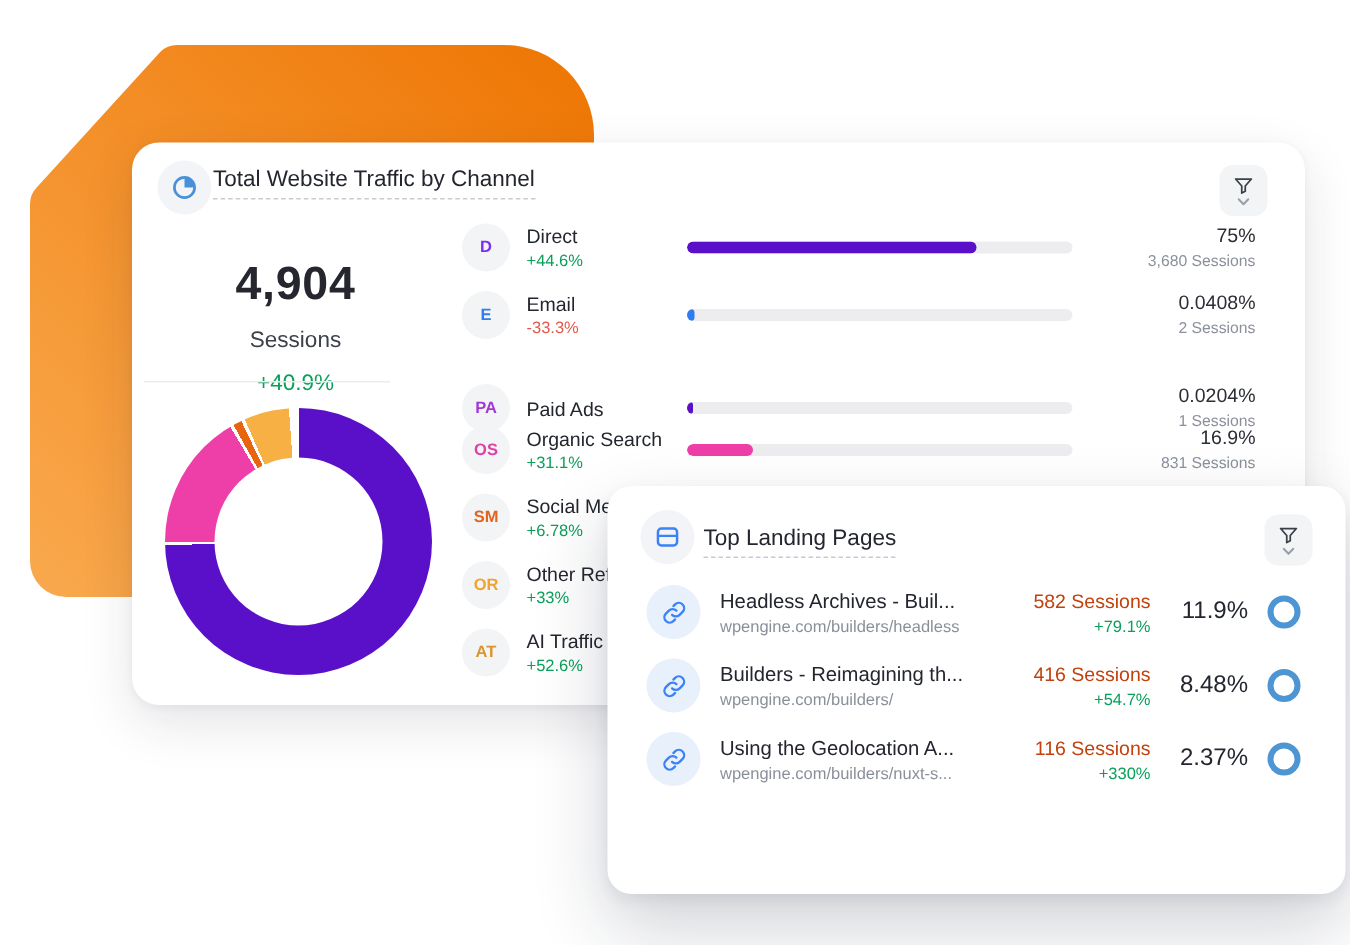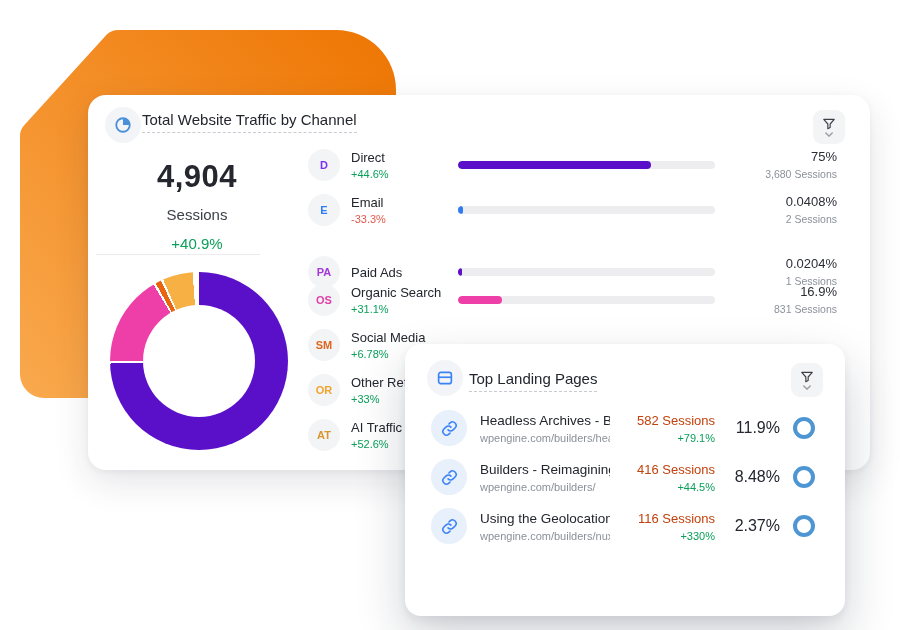--- a/index.html
+++ b/index.html
@@ -8,32 +8,32 @@
     background:#ffffff;
     font-family:"Liberation Sans", sans-serif;
     -webkit-font-smoothing:antialiased;
   }
   
   .orange-shape{position:absolute;left:0;top:0;width:420px;height:420px;z-index:1;}
   
   .card{position:absolute;background:#fff;border-radius:18px;}
   .card1{left:88px;top:95px;width:782px;height:375px;z-index:2;
     box-shadow:0 12px 35px rgba(30,35,60,.12), 0 2px 6px rgba(30,35,60,.05);}
-  .card2{left:405px;top:344px;width:440px;height:272px;z-index:3;border-radius:16px;
+  .card2{left:405px;top:324px;width:492px;height:272px;z-index:3;border-radius:16px;
     box-shadow:0 22px 50px rgba(20,28,50,.20), 0 4px 10px rgba(20,28,50,.07);}
   
   .icon-circle{position:absolute;width:36px;height:36px;border-radius:50%;
     background:#f2f4f7;display:flex;align-items:center;justify-content:center;}
   .card-title{position:absolute;font-size:15px;color:#23262e;font-weight:500;
     padding-bottom:4px;border-bottom:1px dashed #c7cbd2;}
   .filter-btn{position:absolute;width:32px;height:34px;border:none;background:#f3f4f6;
     border-radius:9px;display:flex;flex-direction:column;align-items:center;
     justify-content:center;gap:1px;cursor:pointer;padding:0;}
   
-  .stats{position:absolute;left:20px;top:64px;width:178px;text-align:center;}
+  .stats{position:absolute;left:20px;top:76px;width:178px;text-align:center;}
   .stat-value{font-size:31px;font-weight:700;color:#26272e;letter-spacing:.5px;}
   .stat-label{font-size:15px;color:#3c4049;margin-top:11px;}
   .stat-delta{font-size:15px;color:#0aa05a;margin-top:12px;}
   .stats-divider{position:absolute;left:8px;top:159px;width:164px;height:1px;background:#ececee;}
   .donut{position:absolute;left:22px;top:177px;width:178px;height:178px;border-radius:50%;}
   .donut::after{content:"";position:absolute;left:33px;top:33px;width:112px;height:112px;
     border-radius:50%;background:#fff;}
   
   .ch-row{position:absolute;left:220px;right:33px;height:38px;}
   .ch-left{display:flex;align-items:center;gap:11px;height:100%;}
@@ -246,21 +246,21 @@
         <path d="M10 14a5 5 0 0 0 7.07 0l2.8-2.8a5 5 0 0 0-7.07-7.07L11.2 5.7"></path>
         <path d="M14 10a5 5 0 0 0-7.07 0l-2.8 2.8a5 5 0 0 0 7.07 7.07l1.6-1.57"></path>
       </svg>
     </div>
     <div class="lp-main">
       <div class="lp-title">Builders - Reimagining th...</div>
       <div class="lp-url">wpengine.com/builders/</div>
     </div>
     <div class="lp-sess">
       <div class="lp-sess-val">416 Sessions</div>
-      <div class="lp-sess-delta">+44.5%</div>
+      <div class="lp-sess-delta">+54.7%</div>
     </div>
     <div class="lp-pct">8.48%</div>
     <div class="lp-ring" style="border-color: rgb(77, 150, 211);"></div>
   </div>
 
   <div class="lp-row" style="top:160px">
     <div class="lp-icon">
       <svg width="17" height="17" viewBox="0 0 24 24" fill="none" stroke="#3b82f6" stroke-width="2.2" stroke-linecap="round">
         <path d="M10 14a5 5 0 0 0 7.07 0l2.8-2.8a5 5 0 0 0-7.07-7.07L11.2 5.7"></path>
         <path d="M14 10a5 5 0 0 0-7.07 0l-2.8 2.8a5 5 0 0 0 7.07 7.07l1.6-1.57"></path>

